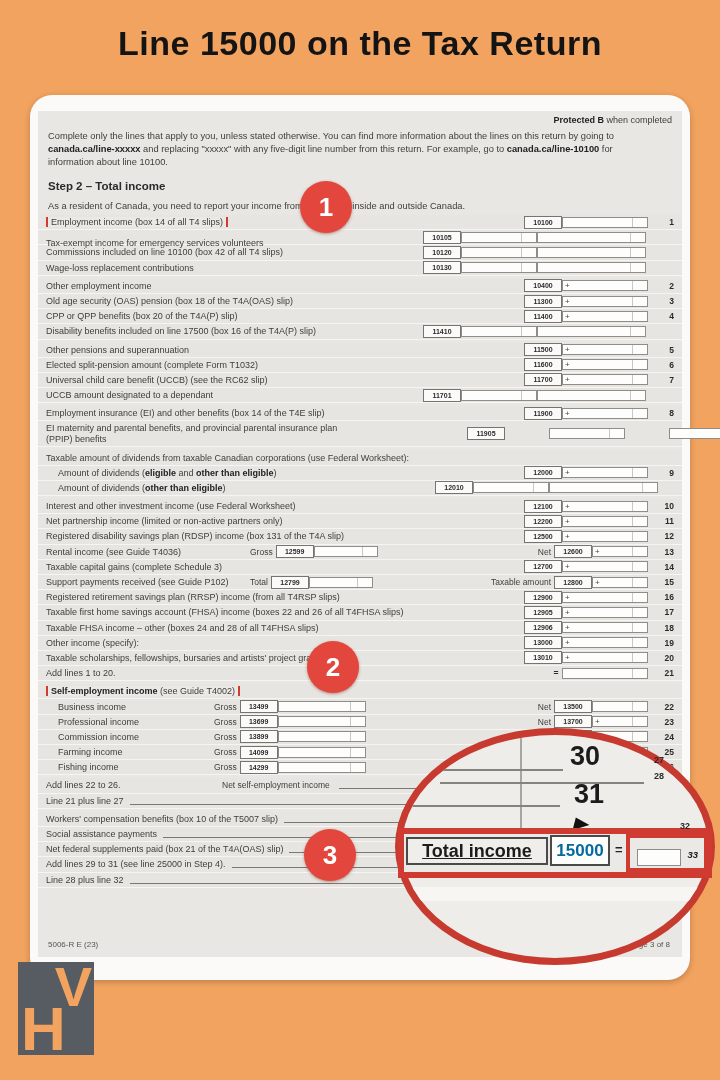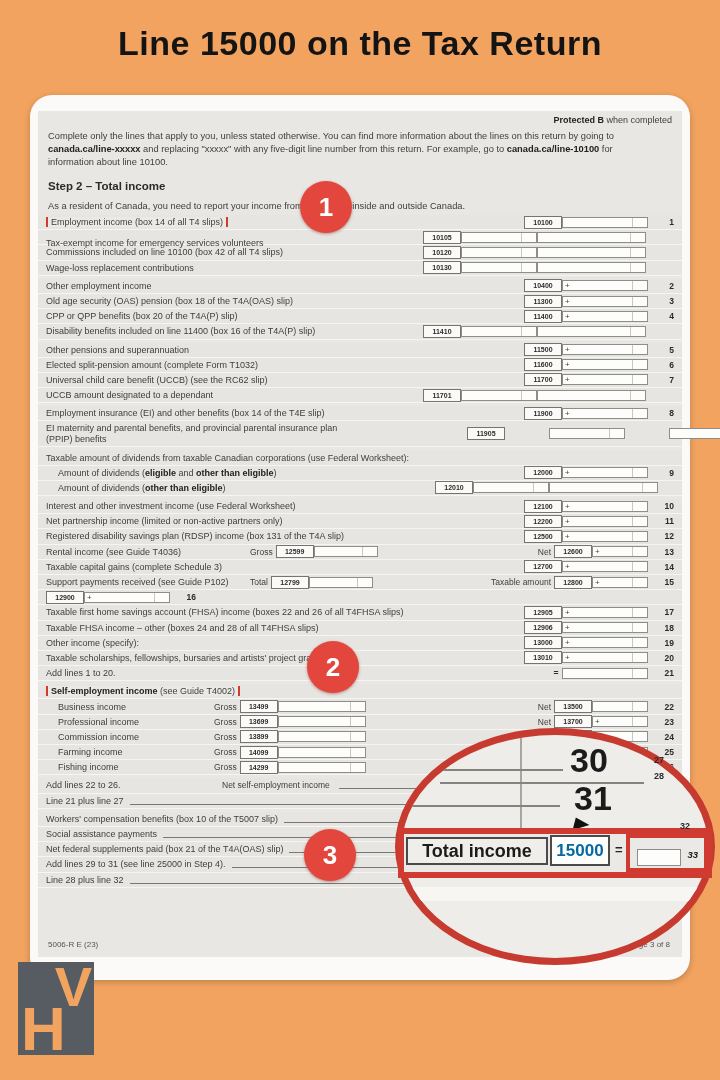--- a/index.html
+++ b/index.html
@@ -67,35 +67,35 @@
     display:flex;align-items:center;justify-content:center;
     box-shadow:0 1px 3px rgba(120,30,20,.45);z-index:30;
   }
   .magnifier{
     position:absolute;left:365px;top:633px;width:320px;height:237px;
     border:7px solid #C63A2F;border-radius:50%;background:#EFEDE9;
     box-sizing:border-box;overflow:hidden;z-index:20;
   }
   .mag-vline{position:absolute;left:118px;top:0;width:2px;height:102px;background:#A8A6A1;}
   .mag-line{position:absolute;height:2px;background:#85837E;}
-  .mag-num{position:absolute;font-size:34px;font-weight:bold;color:#1B1B1B;}
+  .mag-num{position:absolute;font-size:27px;font-weight:bold;color:#1B1B1B;}
   .mag-cursor{
     position:absolute;left:172px;top:84px;width:0;height:0;
     border-left:15px solid #111;border-top:4px solid transparent;border-bottom:9px solid transparent;
     transform:rotate(14deg);
   }
   .mag-band2{position:absolute;left:0;top:152px;width:320px;height:14px;background:#F7F6F3;}
   .red-band{
     position:absolute;left:368px;top:733px;width:314px;height:50px;box-sizing:border-box;
     border:6px solid #CF3A31;background:#EBE9E5;z-index:22;
   }
   .total-box{
     position:absolute;left:376px;top:742px;width:142px;height:28px;box-sizing:border-box;
     border:2px solid #4A4A4A;display:flex;align-items:center;justify-content:center;
-    font-size:18px;font-weight:bold;color:#1C1C1C;z-index:23;background:#F0EEEA;
+    font-size:18px;font-weight:bold;color:#1C1C1C;z-index:23;background:#F0EEEA;text-decoration:underline;
   }
   .amount-15000{
     position:absolute;left:520px;top:740px;width:60px;height:31px;box-sizing:border-box;
     border:2px solid #4A4A4A;background:#FDFDFC;display:flex;align-items:center;justify-content:center;
     font-size:17px;font-weight:bold;color:#0369a1;z-index:23;
   }
   .equals-sign{position:absolute;left:585px;top:747px;font-size:13px;font-weight:bold;color:#222;z-index:23;}
   .mini-red-box{
     position:absolute;left:596px;top:739px;width:82px;height:38px;box-sizing:border-box;
     border:4px solid #CF3A31;background:#EBE9E5;z-index:24;font-style:italic;
@@ -179,21 +179,21 @@
           <div class="field" style="flex: 0 0 86px;">+<div class="cents"></div></div>
           <div class="num">3</div>
         </div>
         <div class="row">
           <div class="lbl">CPP or QPP benefits (box 20 of the T4A(P) slip)</div>
           <div class="codebox">11400</div>
           <div class="field" style="flex: 0 0 86px;">+<div class="cents"></div></div>
           <div class="num">4</div>
         </div>
         <div class="row">
-          <div class="lbl" style="flex: 0 0 377px;">Disability benefits included on line 11400 (box 16 of the T4A(P) slip)</div>
+          <div class="lbl" style="flex: 0 0 377px;">Disability benefits included on line 17500 (box 16 of the T4A(P) slip)</div>
           <div class="codebox">11410</div>
           <div class="field" style="flex: 0 0 76px;">
             <div class="cents"></div>
           </div>
           <div class="field" style="flex: 0 0 109px;">
             <div class="cents"></div>
           </div>
           <div class="spacer"></div>
           <div class="num"></div>
         </div>
@@ -313,20 +313,21 @@
           <div class="field" style="flex: 0 0 64px;">
             <div class="cents"></div>
           </div>
           <div class="spacer"></div>
           <div class="gnlbl">Taxable amount</div>
           <div class="codebox">12800</div>
           <div class="field" style="flex: 0 0 56px;">+<div class="cents"></div></div>
           <div class="num">15</div>
         </div>
         <div class="row">
+          <div class="lbl">Registered retirement savings plan (RRSP) income (from all T4RSP slips)</div>
           <div class="codebox">12900</div>
           <div class="field" style="flex: 0 0 86px;">+<div class="cents"></div></div>
           <div class="num">16</div>
         </div>
         <div class="row">
           <div class="lbl">Taxable first home savings account (FHSA) income (boxes 22 and 26 of all T4FHSA slips)</div>
           <div class="codebox">12905</div>
           <div class="field" style="flex: 0 0 86px;">+<div class="cents"></div></div>
           <div class="num">17</div>
         </div>

